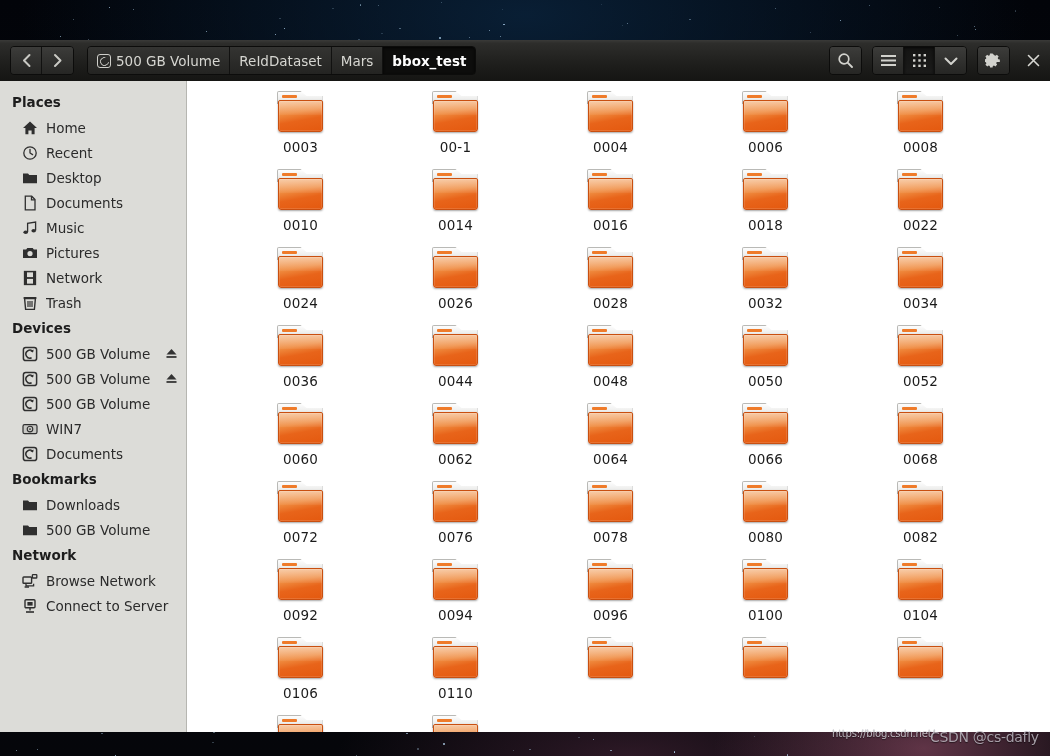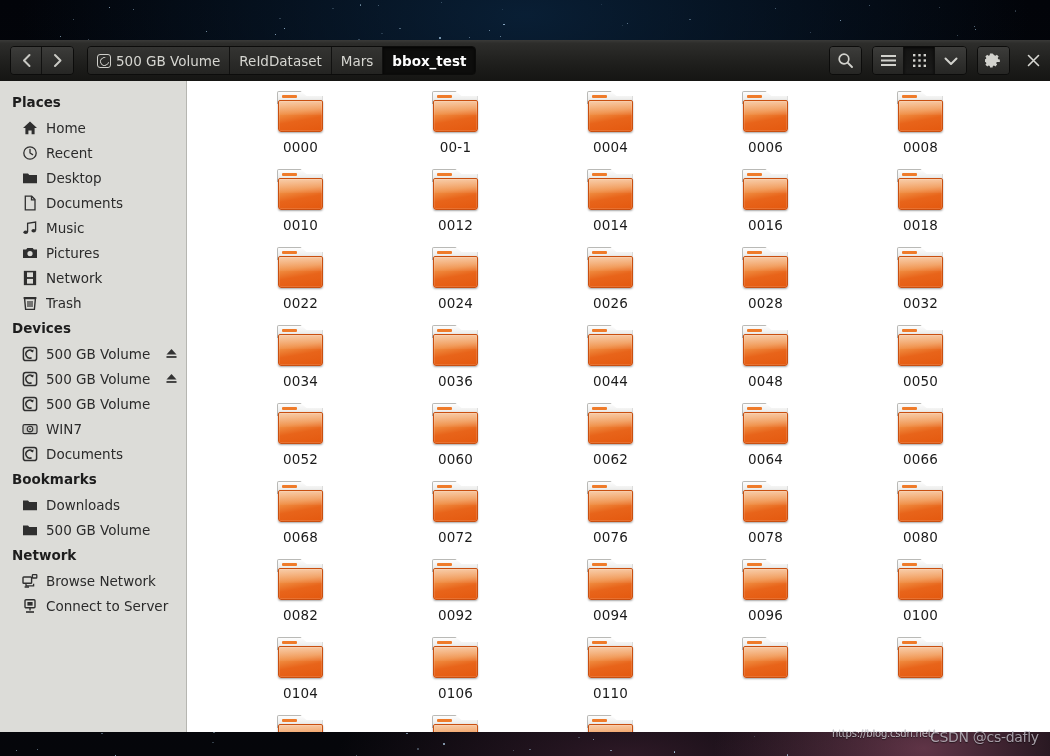--- a/index.html
+++ b/index.html
@@ -1108,21 +1108,21 @@
       </div>
 
     <div id="content">
       <div id="grid">
           <div class="cell">
             <div class="folder">
               <div class="tab"></div>
               <div class="tabline"></div>
               <div class="front"></div>
             </div>
-            <div class="lbl-name">0000</div>
+            <div class="lbl-name">0003</div>
           </div>
           <div class="cell">
             <div class="folder">
               <div class="tab"></div>
               <div class="tabline"></div>
               <div class="front"></div>
             </div>
             <div class="lbl-name">00-1</div>
           </div>
           <div class="cell">
@@ -1149,28 +1149,20 @@
             </div>
             <div class="lbl-name">0008</div>
           </div>
           <div class="cell">
             <div class="folder">
               <div class="tab"></div>
               <div class="tabline"></div>
               <div class="front"></div>
             </div>
             <div class="lbl-name">0010</div>
-          </div>
-          <div class="cell">
-            <div class="folder">
-              <div class="tab"></div>
-              <div class="tabline"></div>
-              <div class="front"></div>
-            </div>
-            <div class="lbl-name">0012</div>
           </div>
           <div class="cell">
             <div class="folder">
               <div class="tab"></div>
               <div class="tabline"></div>
               <div class="front"></div>
             </div>
             <div class="lbl-name">0014</div>
           </div>
           <div class="cell">

